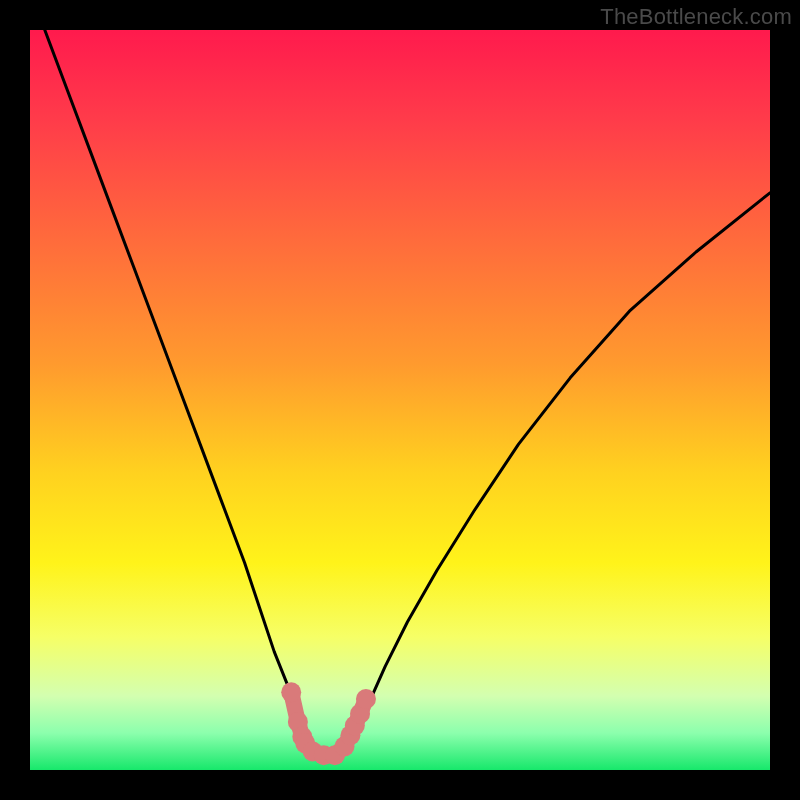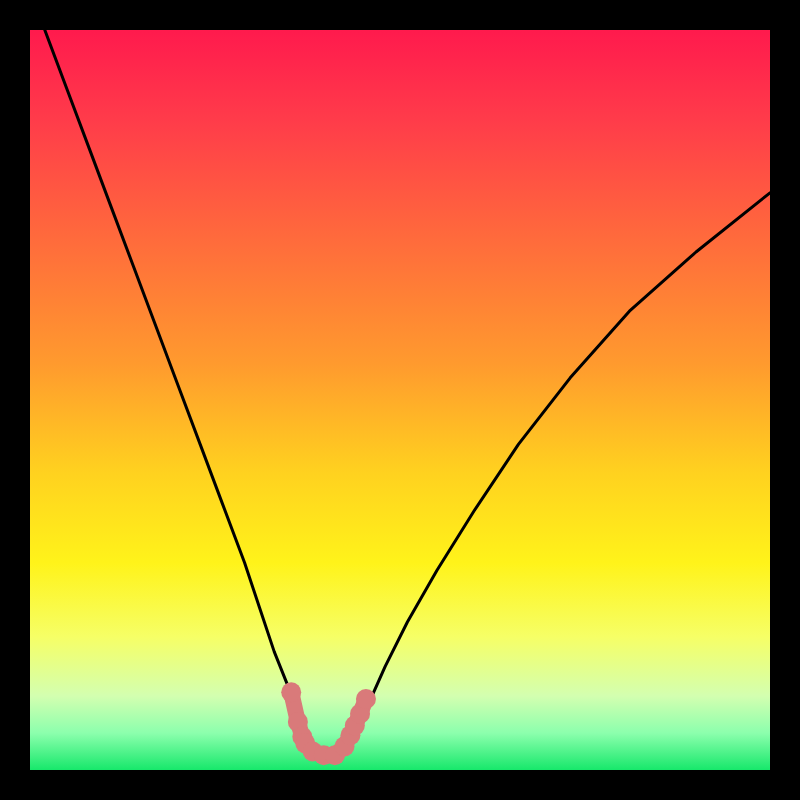--- a/index.html
+++ b/index.html
@@ -39,20 +39,21 @@
   svg {
     display: block;
     width: 740px;
     height: 740px;
   }
 </style>
 </head>
 <body>
 
 <div class="frame">
+  <div class="watermark">TheBottleneck.com</div>
 
   <div class="plot-area">
     <svg id="chart-svg" viewBox="0 0 740 740" preserveAspectRatio="none">
       <defs>
         <linearGradient id="bg-grad" x1="0" y1="0" x2="0" y2="1">
             <stop offset="0.0%" stop-color="#ff1a4d"></stop>
             <stop offset="12.0%" stop-color="#ff3b4a"></stop>
             <stop offset="28.0%" stop-color="#ff6a3c"></stop>
             <stop offset="45.0%" stop-color="#ff9a2e"></stop>
             <stop offset="60.0%" stop-color="#ffd21f"></stop>

